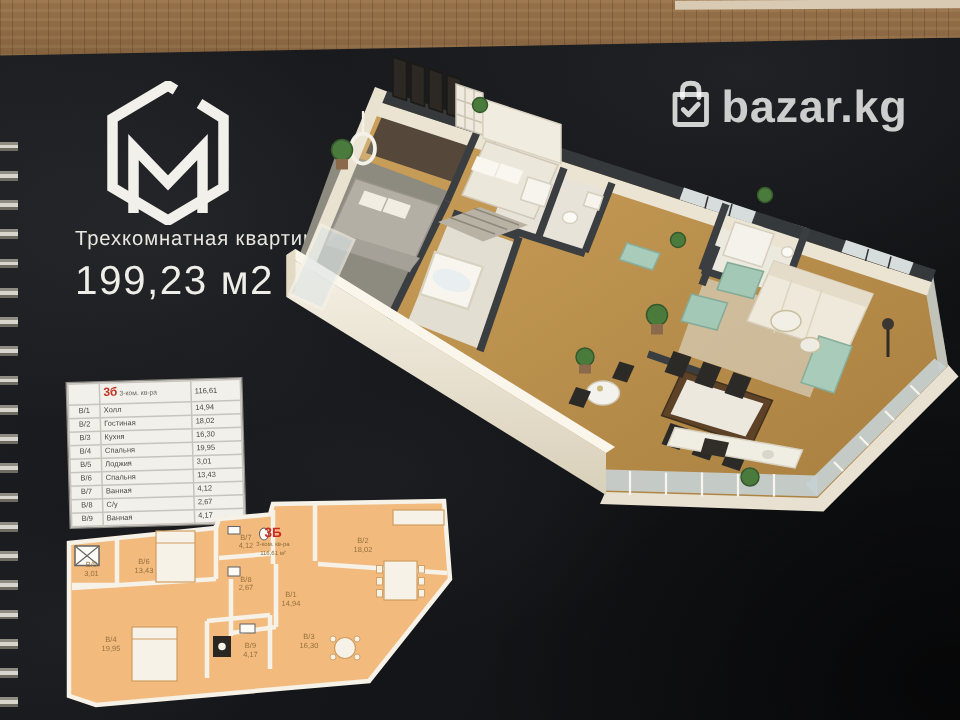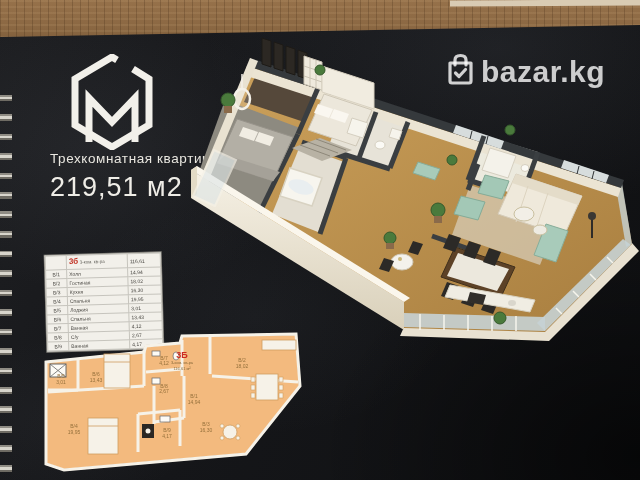--- a/index.html
+++ b/index.html
@@ -54,21 +54,21 @@
 <div class="abs scratch" style="left:320px;top:210px;transform:rotate(-18deg);"></div>
 <div class="abs scratch" style="left:80px;top:420px;transform:rotate(8deg);width:110px;"></div>
 <div class="abs binding"></div>
 
 <svg class="abs" style="left:70px;top:54px" width="84" height="96" viewBox="0 0 84 96">
   <path d="M 47 6 L 42 3 L 5 25 L 5 71 L 42 93 L 79 71 L 79 25 L 63 15" fill="none" stroke="#f2f0ea" stroke-width="7"></path>
   <path d="M 19 88 L 19 44 L 42 68 L 65 44 L 65 88" fill="none" stroke="#f2f0ea" stroke-width="7" stroke-linejoin="miter"></path>
 </svg>
 
 <div class="abs title">Трехкомнатная квартира</div>
-<div class="abs area">219,51 м2</div>
+<div class="abs area">199,23 м2</div>
 
 <table class="abs rtable">
   <tbody>
       <tr class="hdr">
     <td class="c1"></td>
     <td><span class="red">3б</span>
         <span class="htype">3-ком. кв-ра</span></td>
     <td class="c3">116,61</td>
   </tr>
   <tr>

